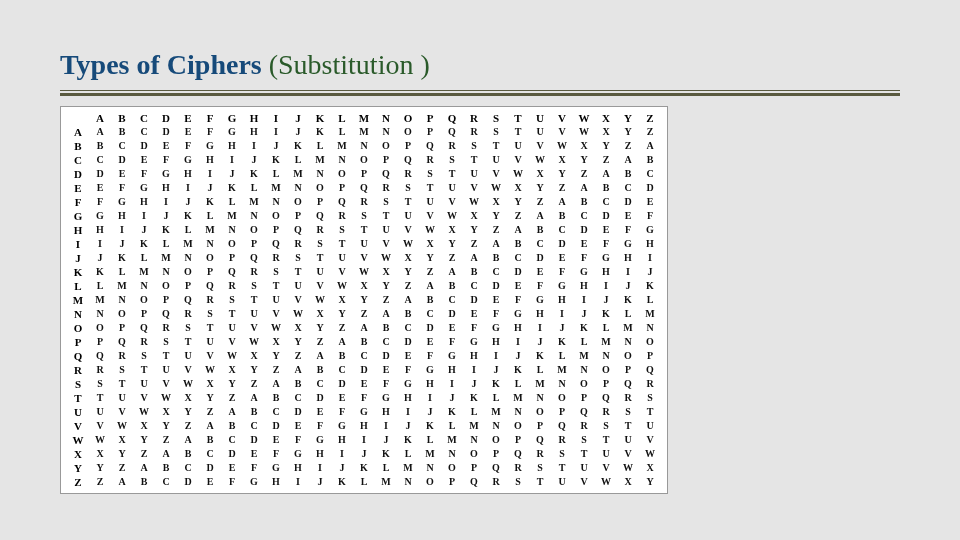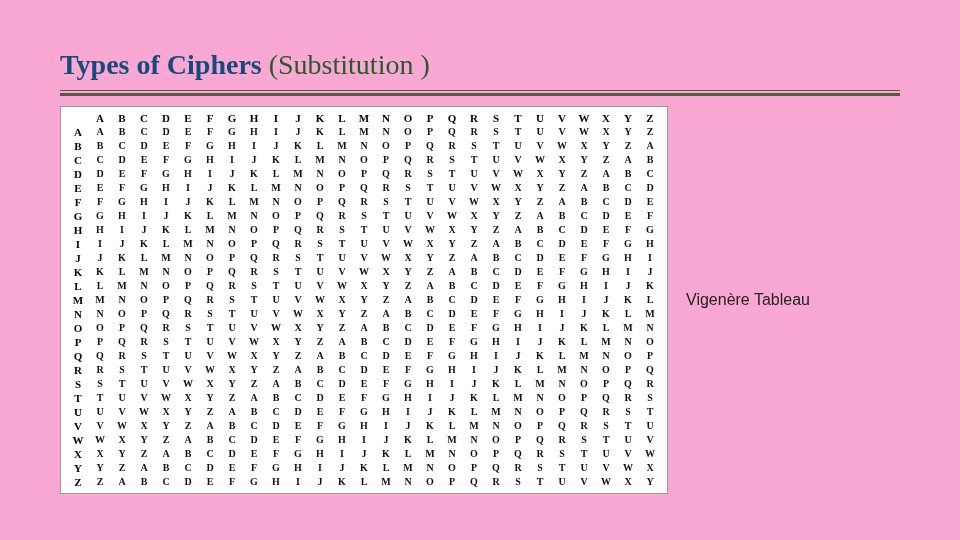--- a/index.html
+++ b/index.html
@@ -1,17 +1,17 @@
 <!DOCTYPE html>
 <html><head>
 <meta charset="utf-8">
 <style>
   * { margin: 0; padding: 0; box-sizing: border-box; }
   html, body { width: 960px; height: 540px; background: #111; font-family: Georgia, 'Times New Roman', serif; }
-  .slide { width: 960px; height: 540px; background: #f9a8d4; position: relative; overflow: hidden; }
+  .slide { width: 960px; height: 540px; background: #e5e5e5; position: relative; overflow: hidden; }
   .title-wrap { padding: 48px 60px 0 60px; }
   h1 { font-size: 28px; font-weight: bold; color: #164a7a; line-height: 1.2; }
   h1 .paren { color: #2a5a2a; font-weight: normal; }
   .rule { margin-top: 8px; border-top: 1px solid #5a5a40; border-bottom: 3px solid #5a5a40; height: 6px; }
   .content { display: flex; align-items: center; padding: 10px 16px 0 60px; gap: 18px; }
   .tableau { border: 1px solid #999; background: #fff; padding: 4px 6px; display: inline-block; }
   .caption { font-family: Arial, Helvetica, sans-serif; font-size: 16px; color: #222; white-space: nowrap; }
   table { border-collapse: collapse; font-family: 'Times New Roman', Georgia, serif; }
   th, td { width: 22px; height: 14px; text-align: center; font-size: 11px; line-height: 14px; padding: 0; }
   th { font-weight: bold; color: #000; }
@@ -813,15 +813,14 @@
               <td>T</td>
               <td>U</td>
               <td>V</td>
               <td>W</td>
               <td>X</td>
               <td>Y</td>
             </tr>
           </tbody>
         </table>
     </div>
-    <div class="caption">Vigenère  Tableau</div>
   </div>
 </div>
 
 </body></html>

